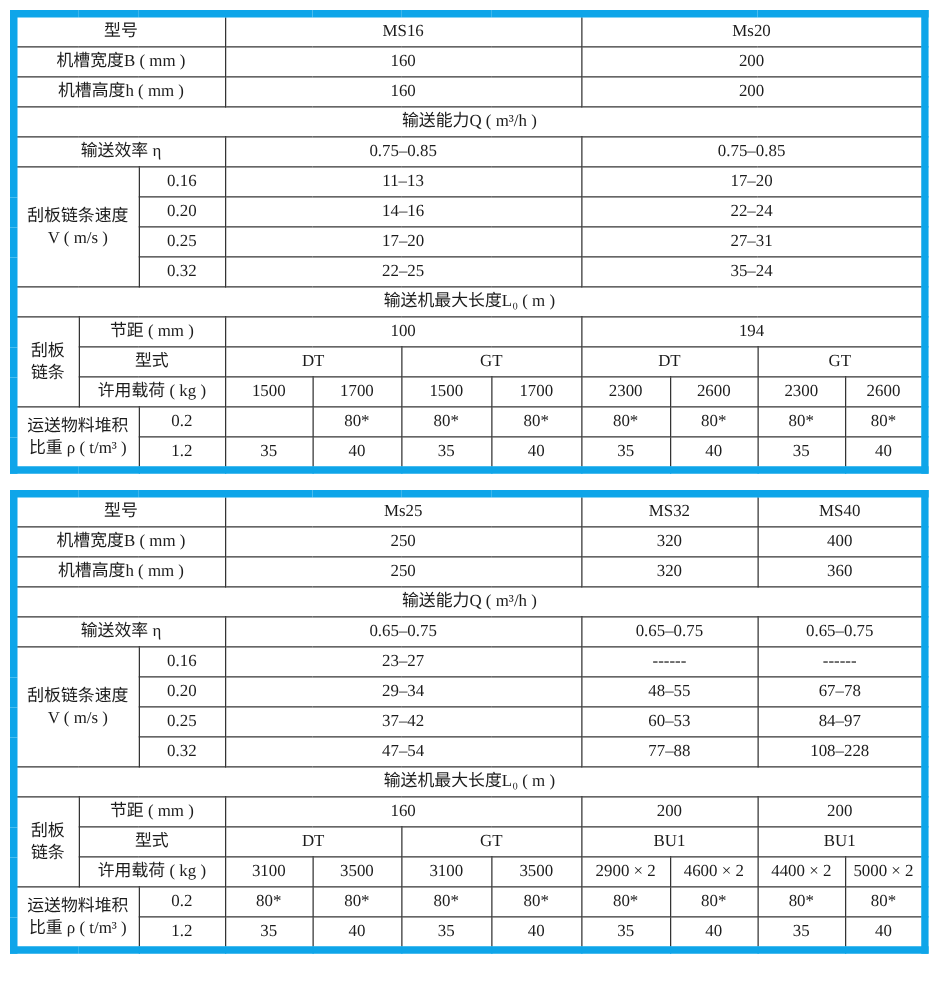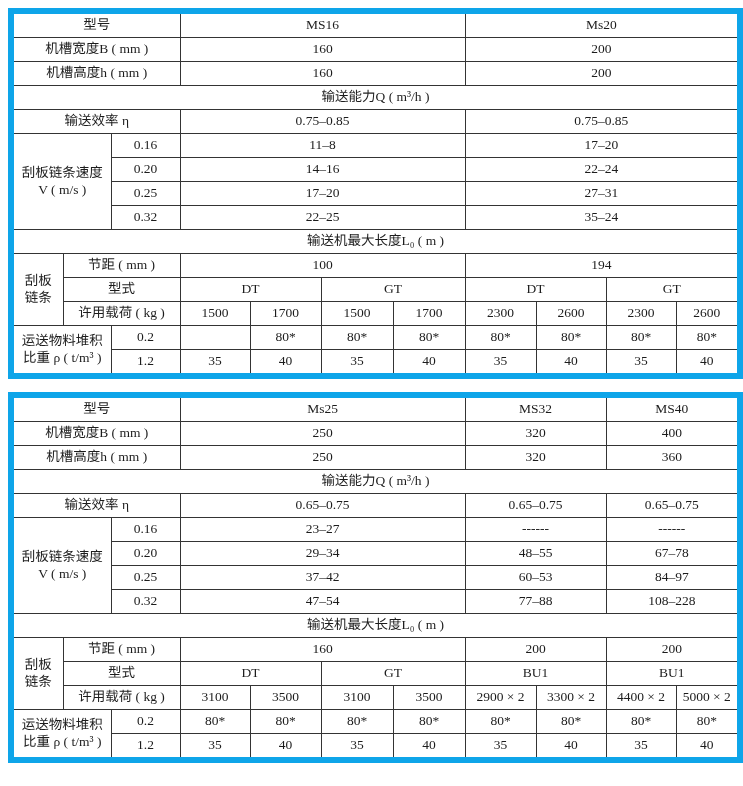--- a/index.html
+++ b/index.html
@@ -78,21 +78,21 @@
         </tr>
         <tr>
           <td colspan="3">输送效率 η</td>
           <td colspan="4">0.75–0.85</td>
           <td colspan="4">0.75–0.85</td>
         </tr>
         <tr>
           <td colspan="2" rowspan="4">刮板链条速度
 V ( m/s )</td>
           <td>0.16</td>
-          <td colspan="4">11–8</td>
+          <td colspan="4">11–13</td>
           <td colspan="4">17–20</td>
         </tr>
         <tr>
           <td>0.20</td>
           <td colspan="4">14–16</td>
           <td colspan="4">22–24</td>
         </tr>
         <tr>
           <td>0.25</td>
           <td colspan="4">17–20</td>
@@ -244,21 +244,21 @@
           <td colspan="2">BU1</td>
           <td colspan="2">BU1</td>
         </tr>
         <tr>
           <td colspan="2">许用载荷 ( kg )</td>
           <td>3100</td>
           <td>3500</td>
           <td>3100</td>
           <td>3500</td>
           <td>2900 × 2</td>
-          <td>3300 × 2</td>
+          <td>4600 × 2</td>
           <td>4400 × 2</td>
           <td>5000 × 2</td>
         </tr>
         <tr>
           <td colspan="2" rowspan="2">运送物料堆积
 比重 ρ ( t/m³ )</td>
           <td>0.2</td>
           <td>80*</td>
           <td>80*</td>
           <td>80*</td>

